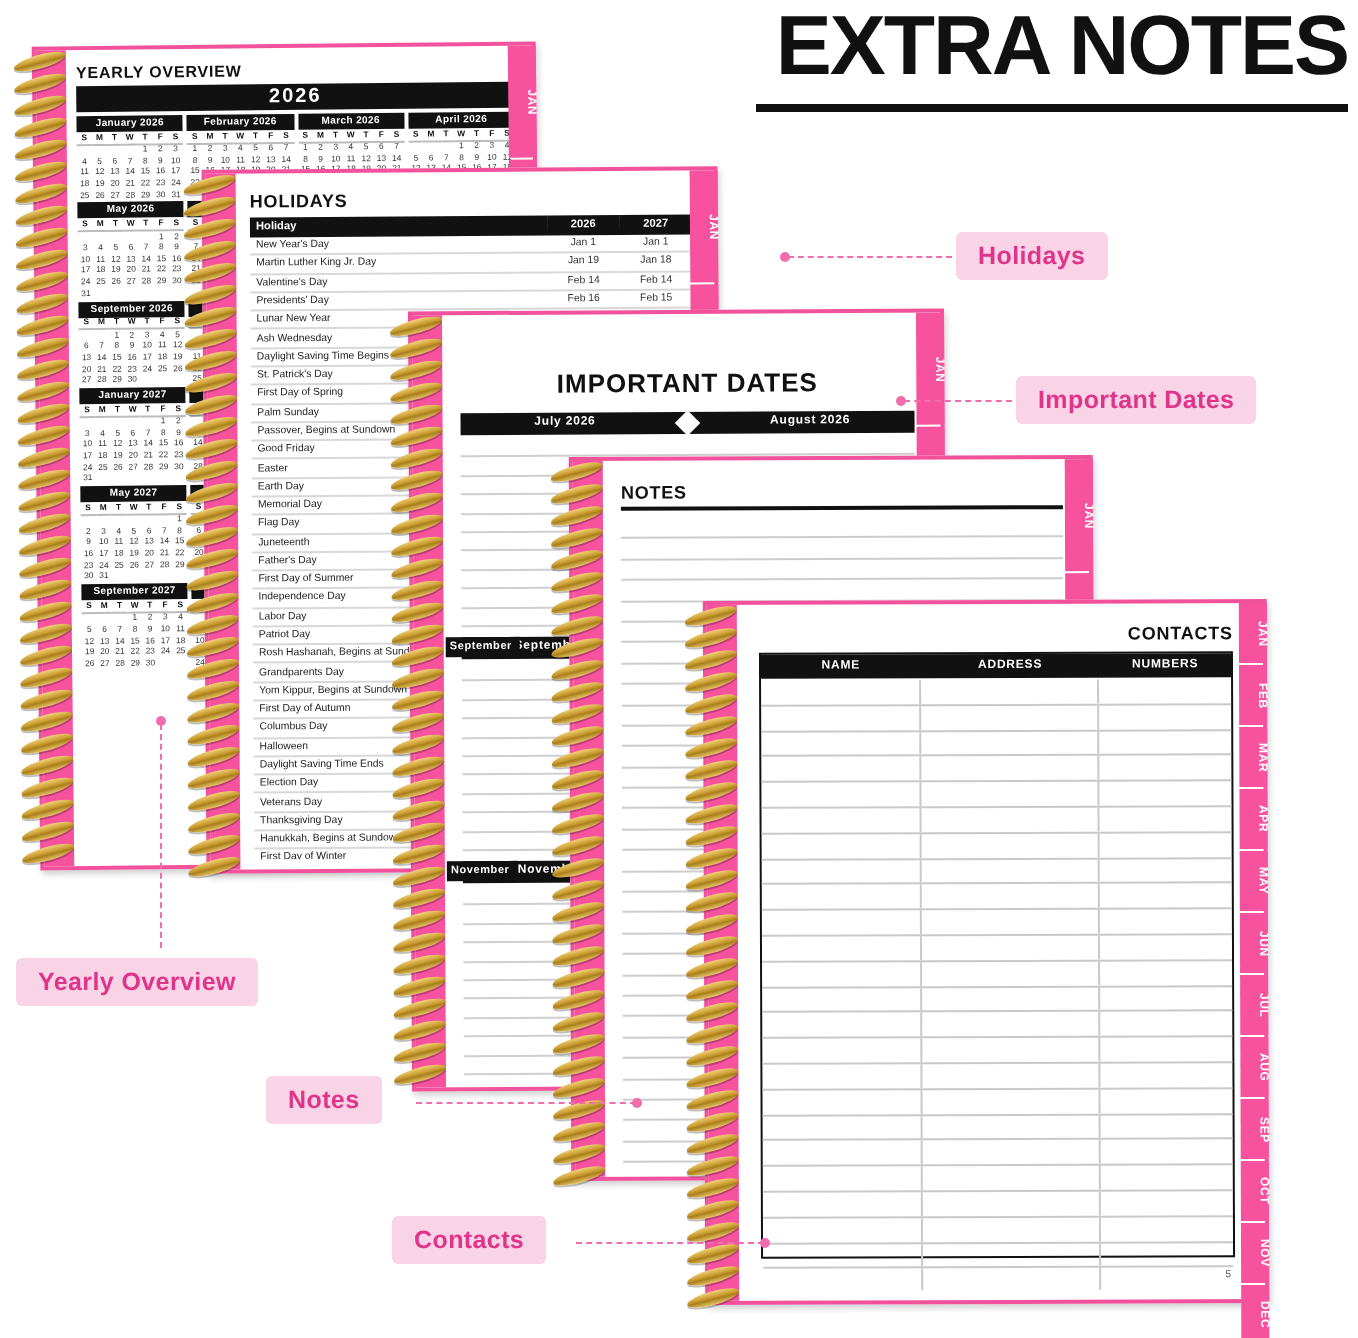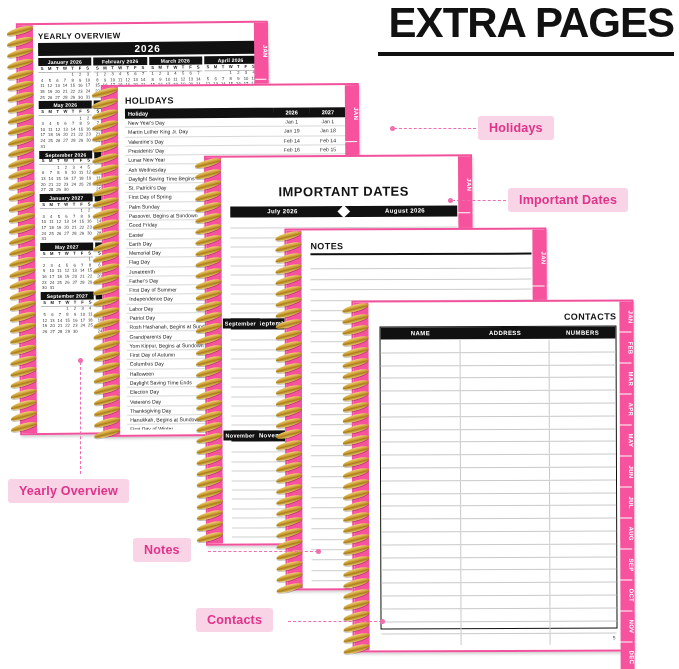--- a/index.html
+++ b/index.html
@@ -184,21 +184,21 @@
 
   .leader{position:absolute;border-top:1.2px dashed #f06eae;}
   .leader.v{border-top:none;border-left:1.2px dashed #f06eae;}
   .dot{position:absolute;width:5px;height:5px;border-radius:50%;background:#f06eae;}
 </style>
 </head>
 <body>
 
 <div class="stage">
 
-  <div class="hero-title">EXTRA PAGES</div>
+  <div class="hero-title">EXTRA NOTES</div>
   <div class="hero-rule"></div>
 
   <div class="book" id="book-yearly">
     <div class="pinkedge"></div>
     <div class="coil" id="coil-yearly">
         <i style="top: 2px;"></i>
         <i style="top: 13px;"></i>
         <i style="top: 24px;"></i>
         <i style="top: 35px;"></i>
         <i style="top: 46px;"></i>

